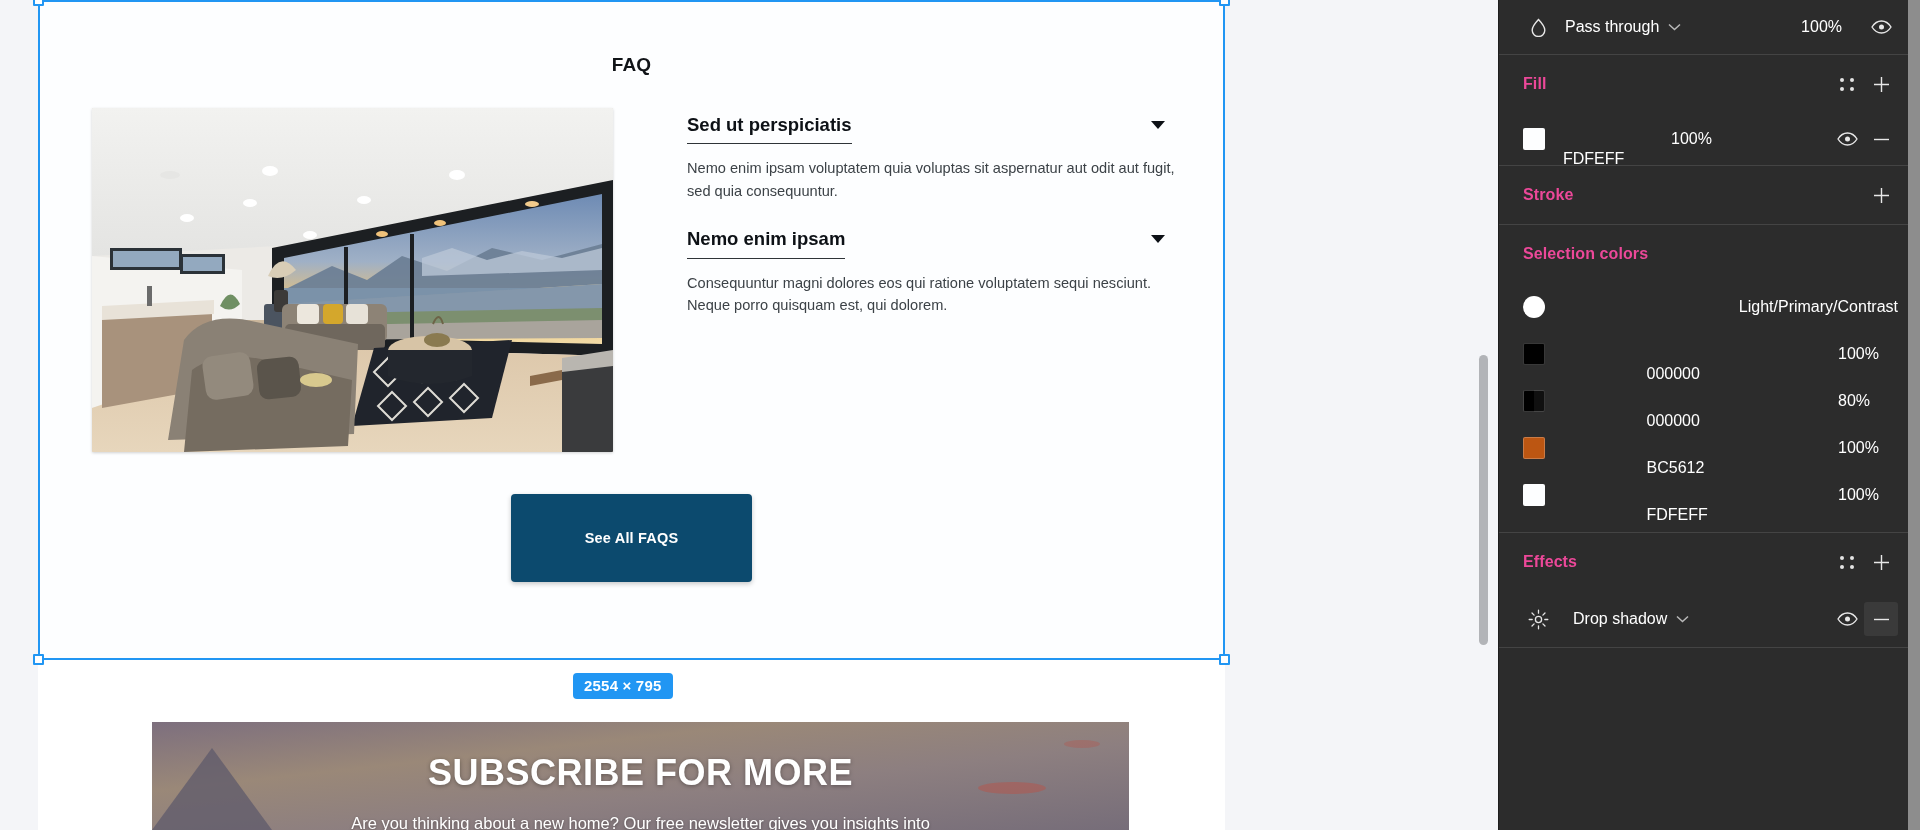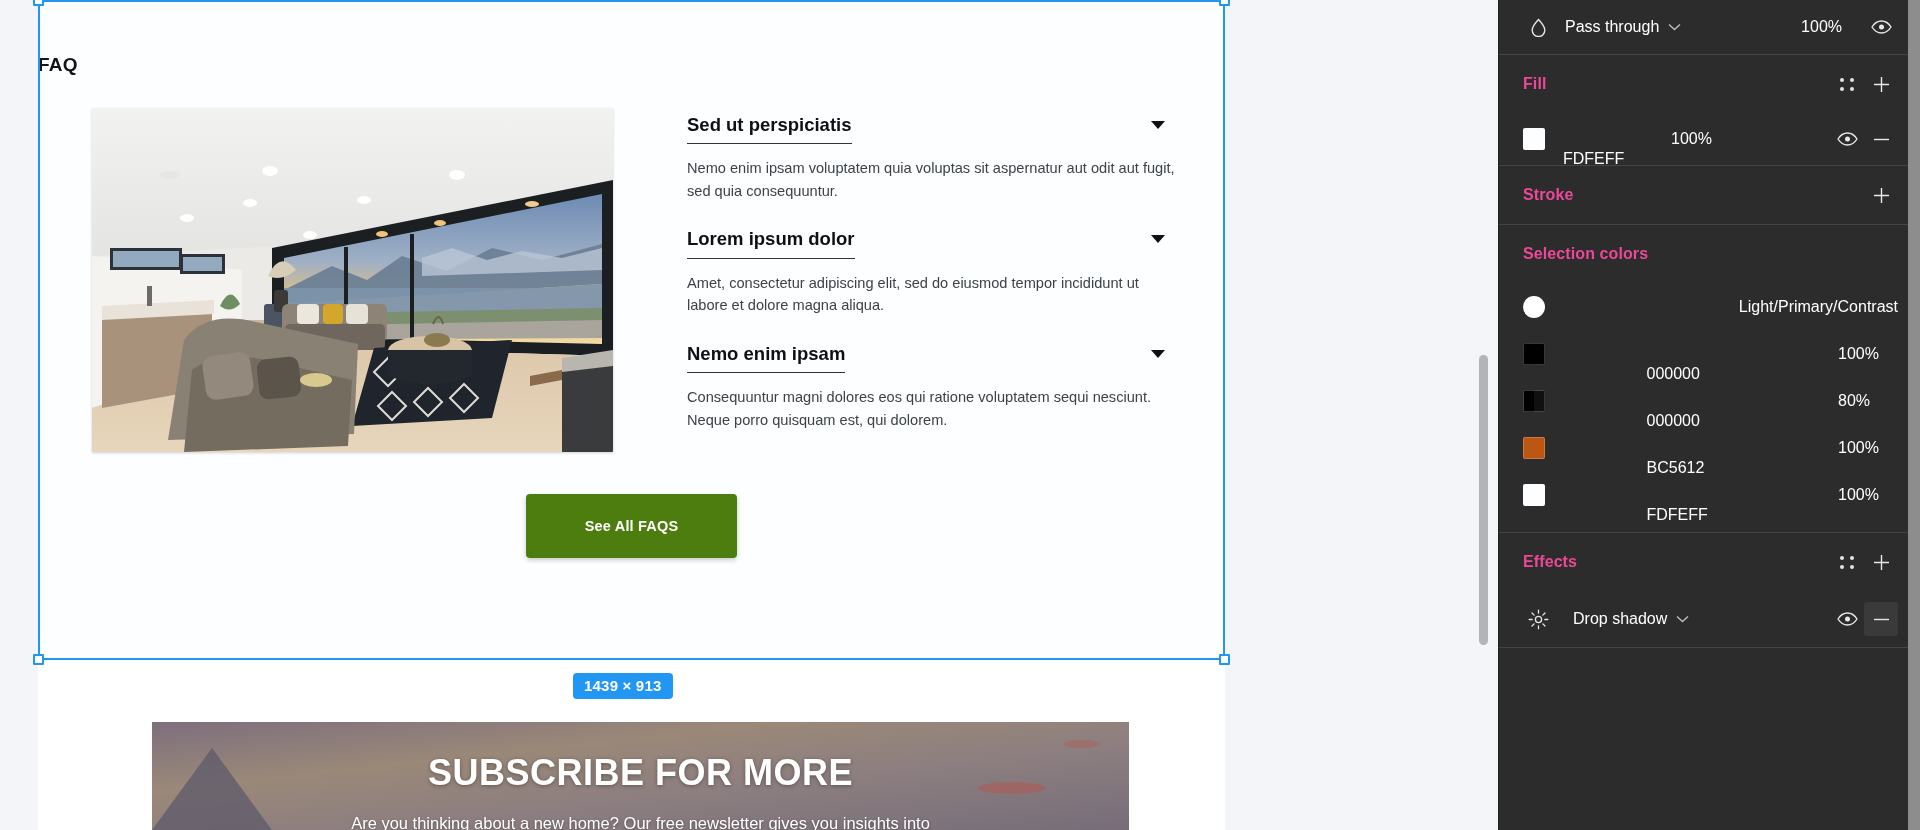--- a/index.html
+++ b/index.html
@@ -24,21 +24,21 @@
     background: #ffffff;
   }
 
   
   .faq-frame {
     position: absolute; left: 38px; top: 0;
     width: 1187px; height: 660px;
     background: #fdfeff;
   }
   .faq-title {
-    text-align: left;
+    text-align: center;
     font-size: 19px;
     font-weight: bold;
     color: #111418;
     margin-top: 54px;
     letter-spacing: 0.2px;
   }
   .faq-body {
     position: relative;
     margin-top: 32px;
     padding: 0 50px 0 54px;
@@ -86,26 +86,26 @@
     font-size: 14.6px;
     line-height: 1.55;
     color: #3c4247;
     max-width: 530px;
   }
   .faq-item.wide .faq-a { max-width: 560px; }
 
   .btn-wrap { text-align: center; margin-top: 42px; }
   .btn-faq {
     display: inline-block;
-    background: #4d7c0f;
+    background: #0c4a6e;
     color: #ffffff;
     font-size: 14.5px;
     font-weight: bold;
-    padding: 24px 0;
-    width: 211px;
+    padding: 36px 0;
+    width: 241px;
     border-radius: 4px;
     border: none;
     letter-spacing: .2px;
     box-shadow: 0 2px 5px rgba(0,0,0,.22);
     cursor: pointer;
     font-family: "Liberation Sans", sans-serif;
   }
 
   
   .subscribe {
@@ -401,27 +401,20 @@
         <div class="faq-list">
 
           <div class="faq-item">
             <div class="faq-q">
               <span class="faq-q-text">Sed ut perspiciatis</span>
               <span class="caret"></span>
             </div>
             <div class="faq-a">Nemo enim ipsam voluptatem quia voluptas sit aspernatur aut odit aut fugit, sed quia consequuntur.</div>
           </div>
 
-          <div class="faq-item">
-            <div class="faq-q">
-              <span class="faq-q-text">Lorem ipsum dolor</span>
-              <span class="caret"></span>
-            </div>
-            <div class="faq-a">Amet, consectetur adipiscing elit, sed do eiusmod tempor incididunt ut labore et dolore magna aliqua.</div>
-          </div>
 
           <div class="faq-item wide">
             <div class="faq-q">
               <span class="faq-q-text">Nemo enim ipsam</span>
               <span class="caret"></span>
             </div>
             <div class="faq-a">Consequuntur magni dolores eos qui ratione voluptatem sequi nesciunt. Neque porro quisquam est, qui dolorem.</div>
           </div>
 
         </div>
@@ -453,21 +446,21 @@
       </div>
     </div>
 
     <div class="sel-box">
       <span class="handle h-tl"></span>
       <span class="handle h-tr"></span>
       <span class="handle h-bl"></span>
       <span class="handle h-br"></span>
     </div>
 
-    <div class="size-badge">1439 × 913</div>
+    <div class="size-badge">2554 × 795</div>
 
     <div class="canvas-scrollbar"></div>
   </div>
 
   <div class="panel">
 
     <div class="sect">
       <div class="row blend-row">
         <span class="ic">
           <svg width="17" height="19" viewBox="0 0 17 19" fill="none" stroke="#e6e6e6" stroke-width="1.4">

